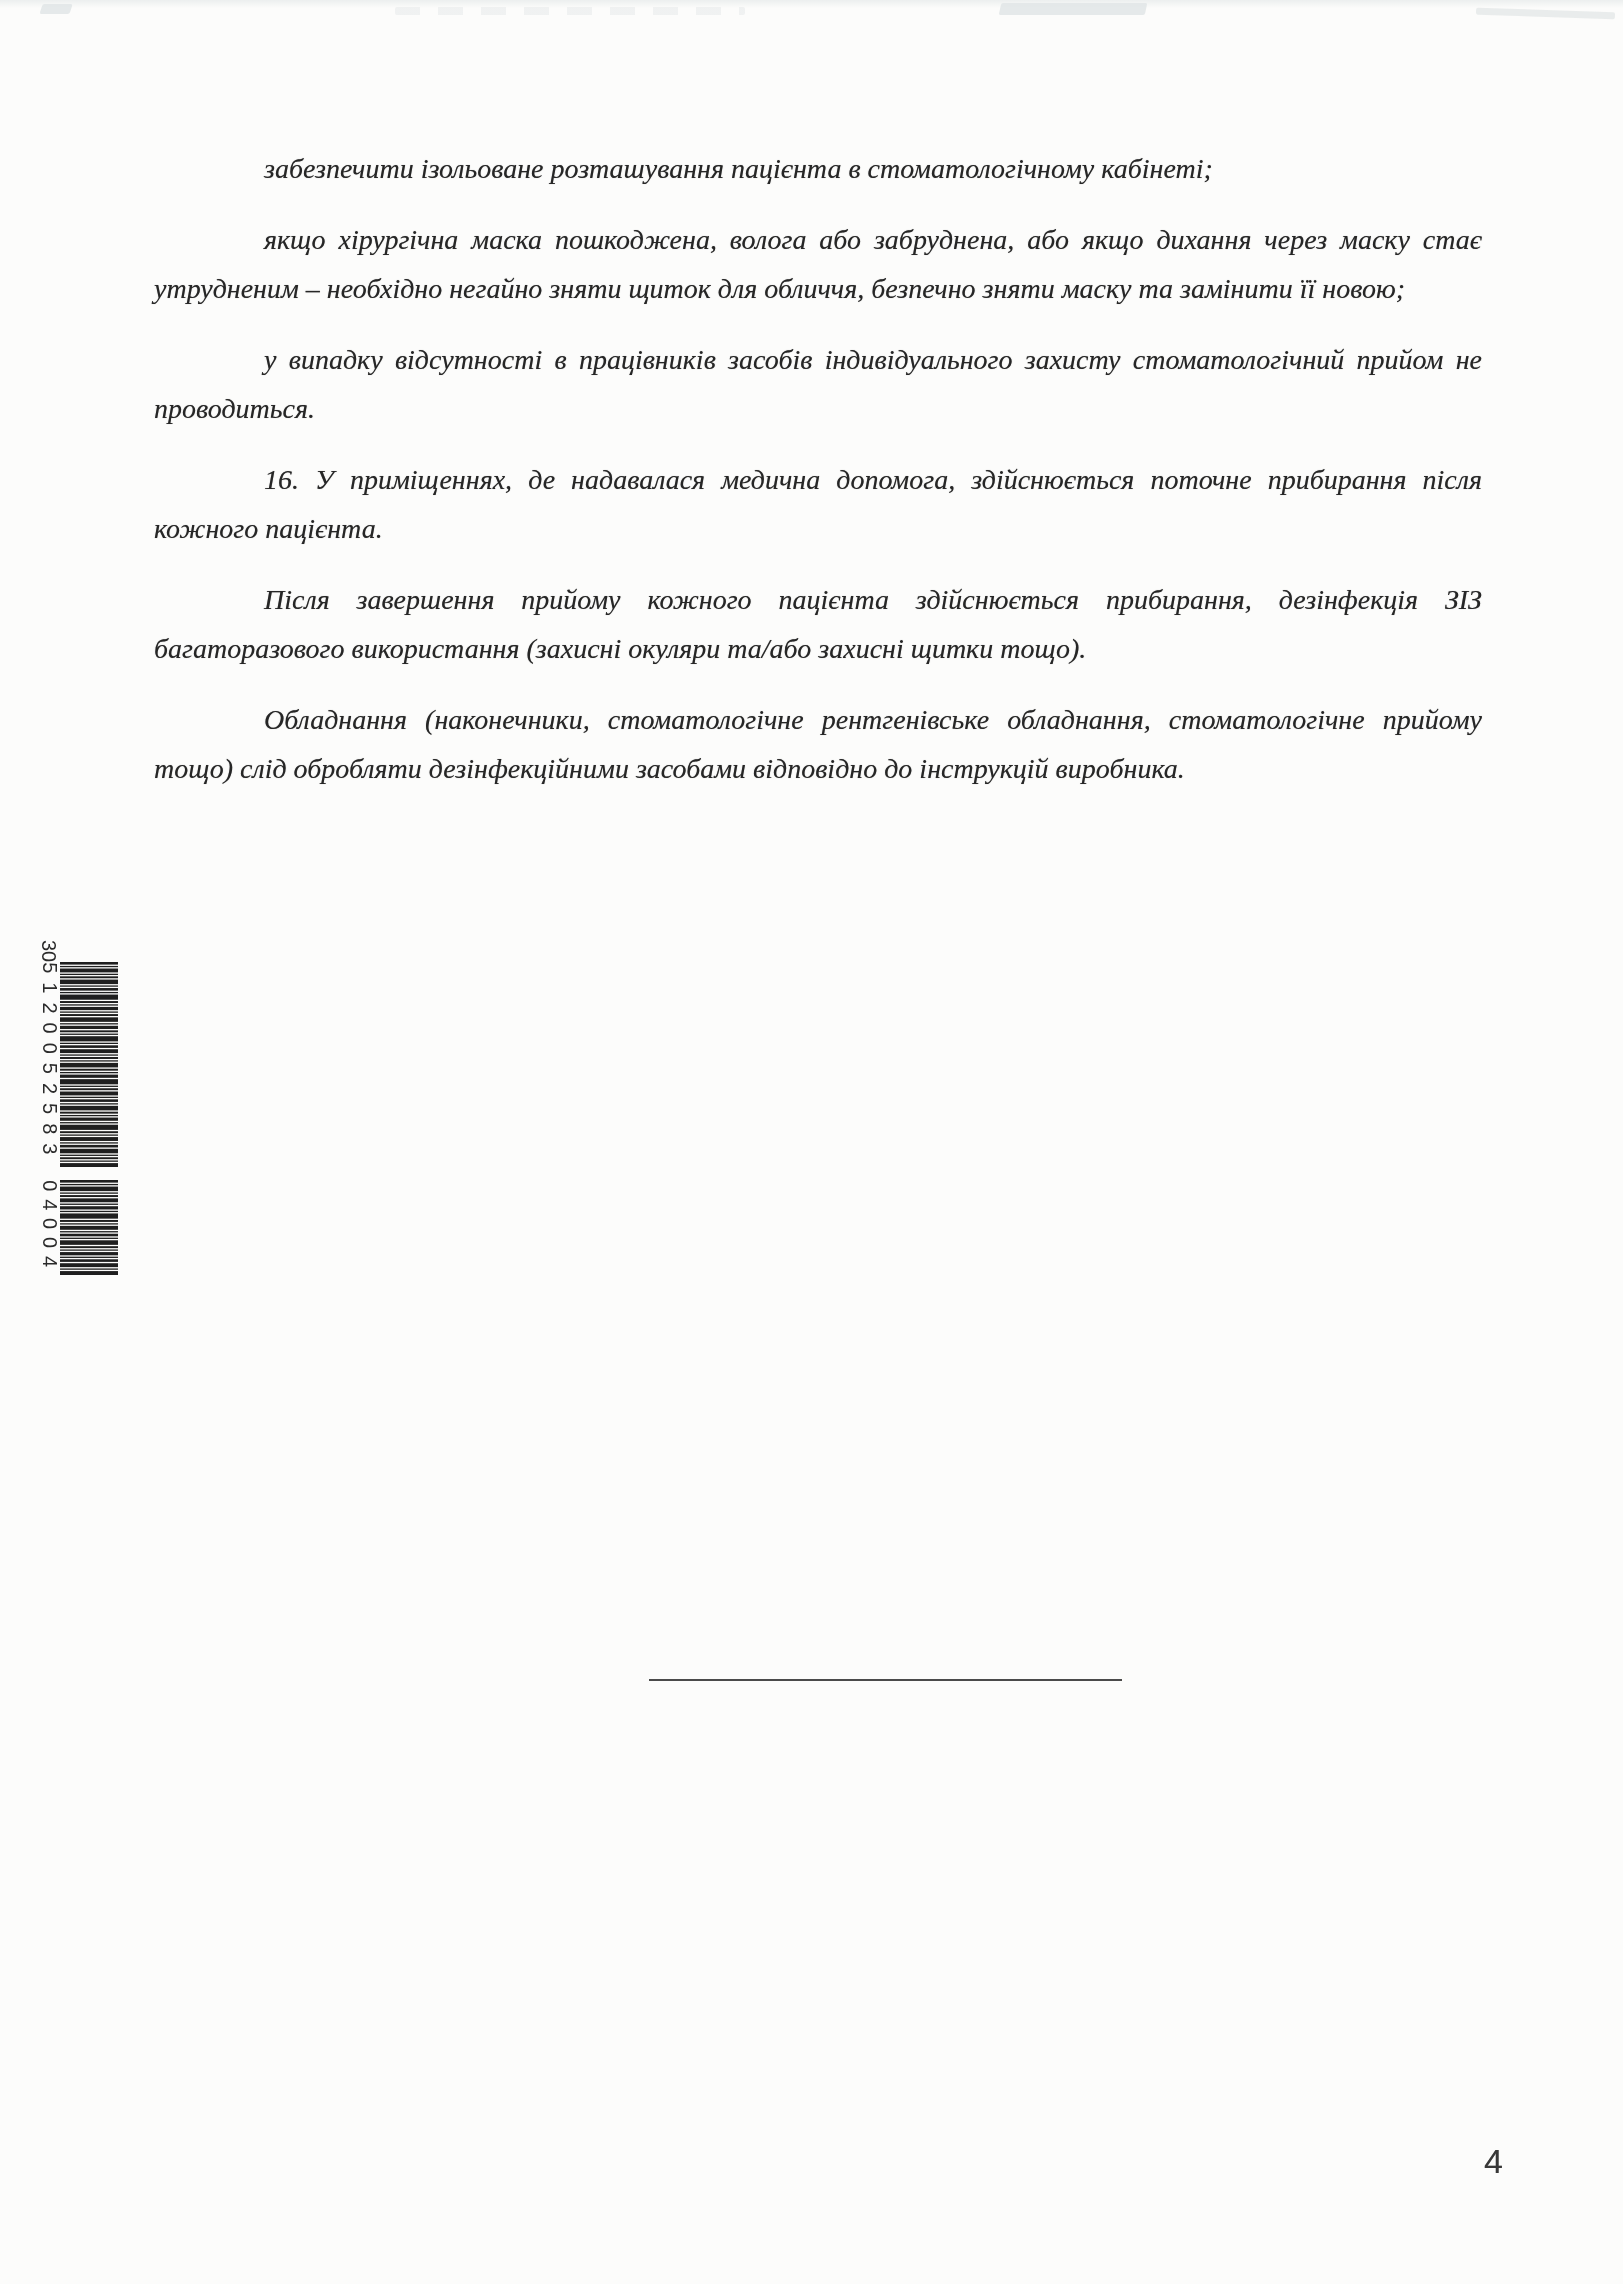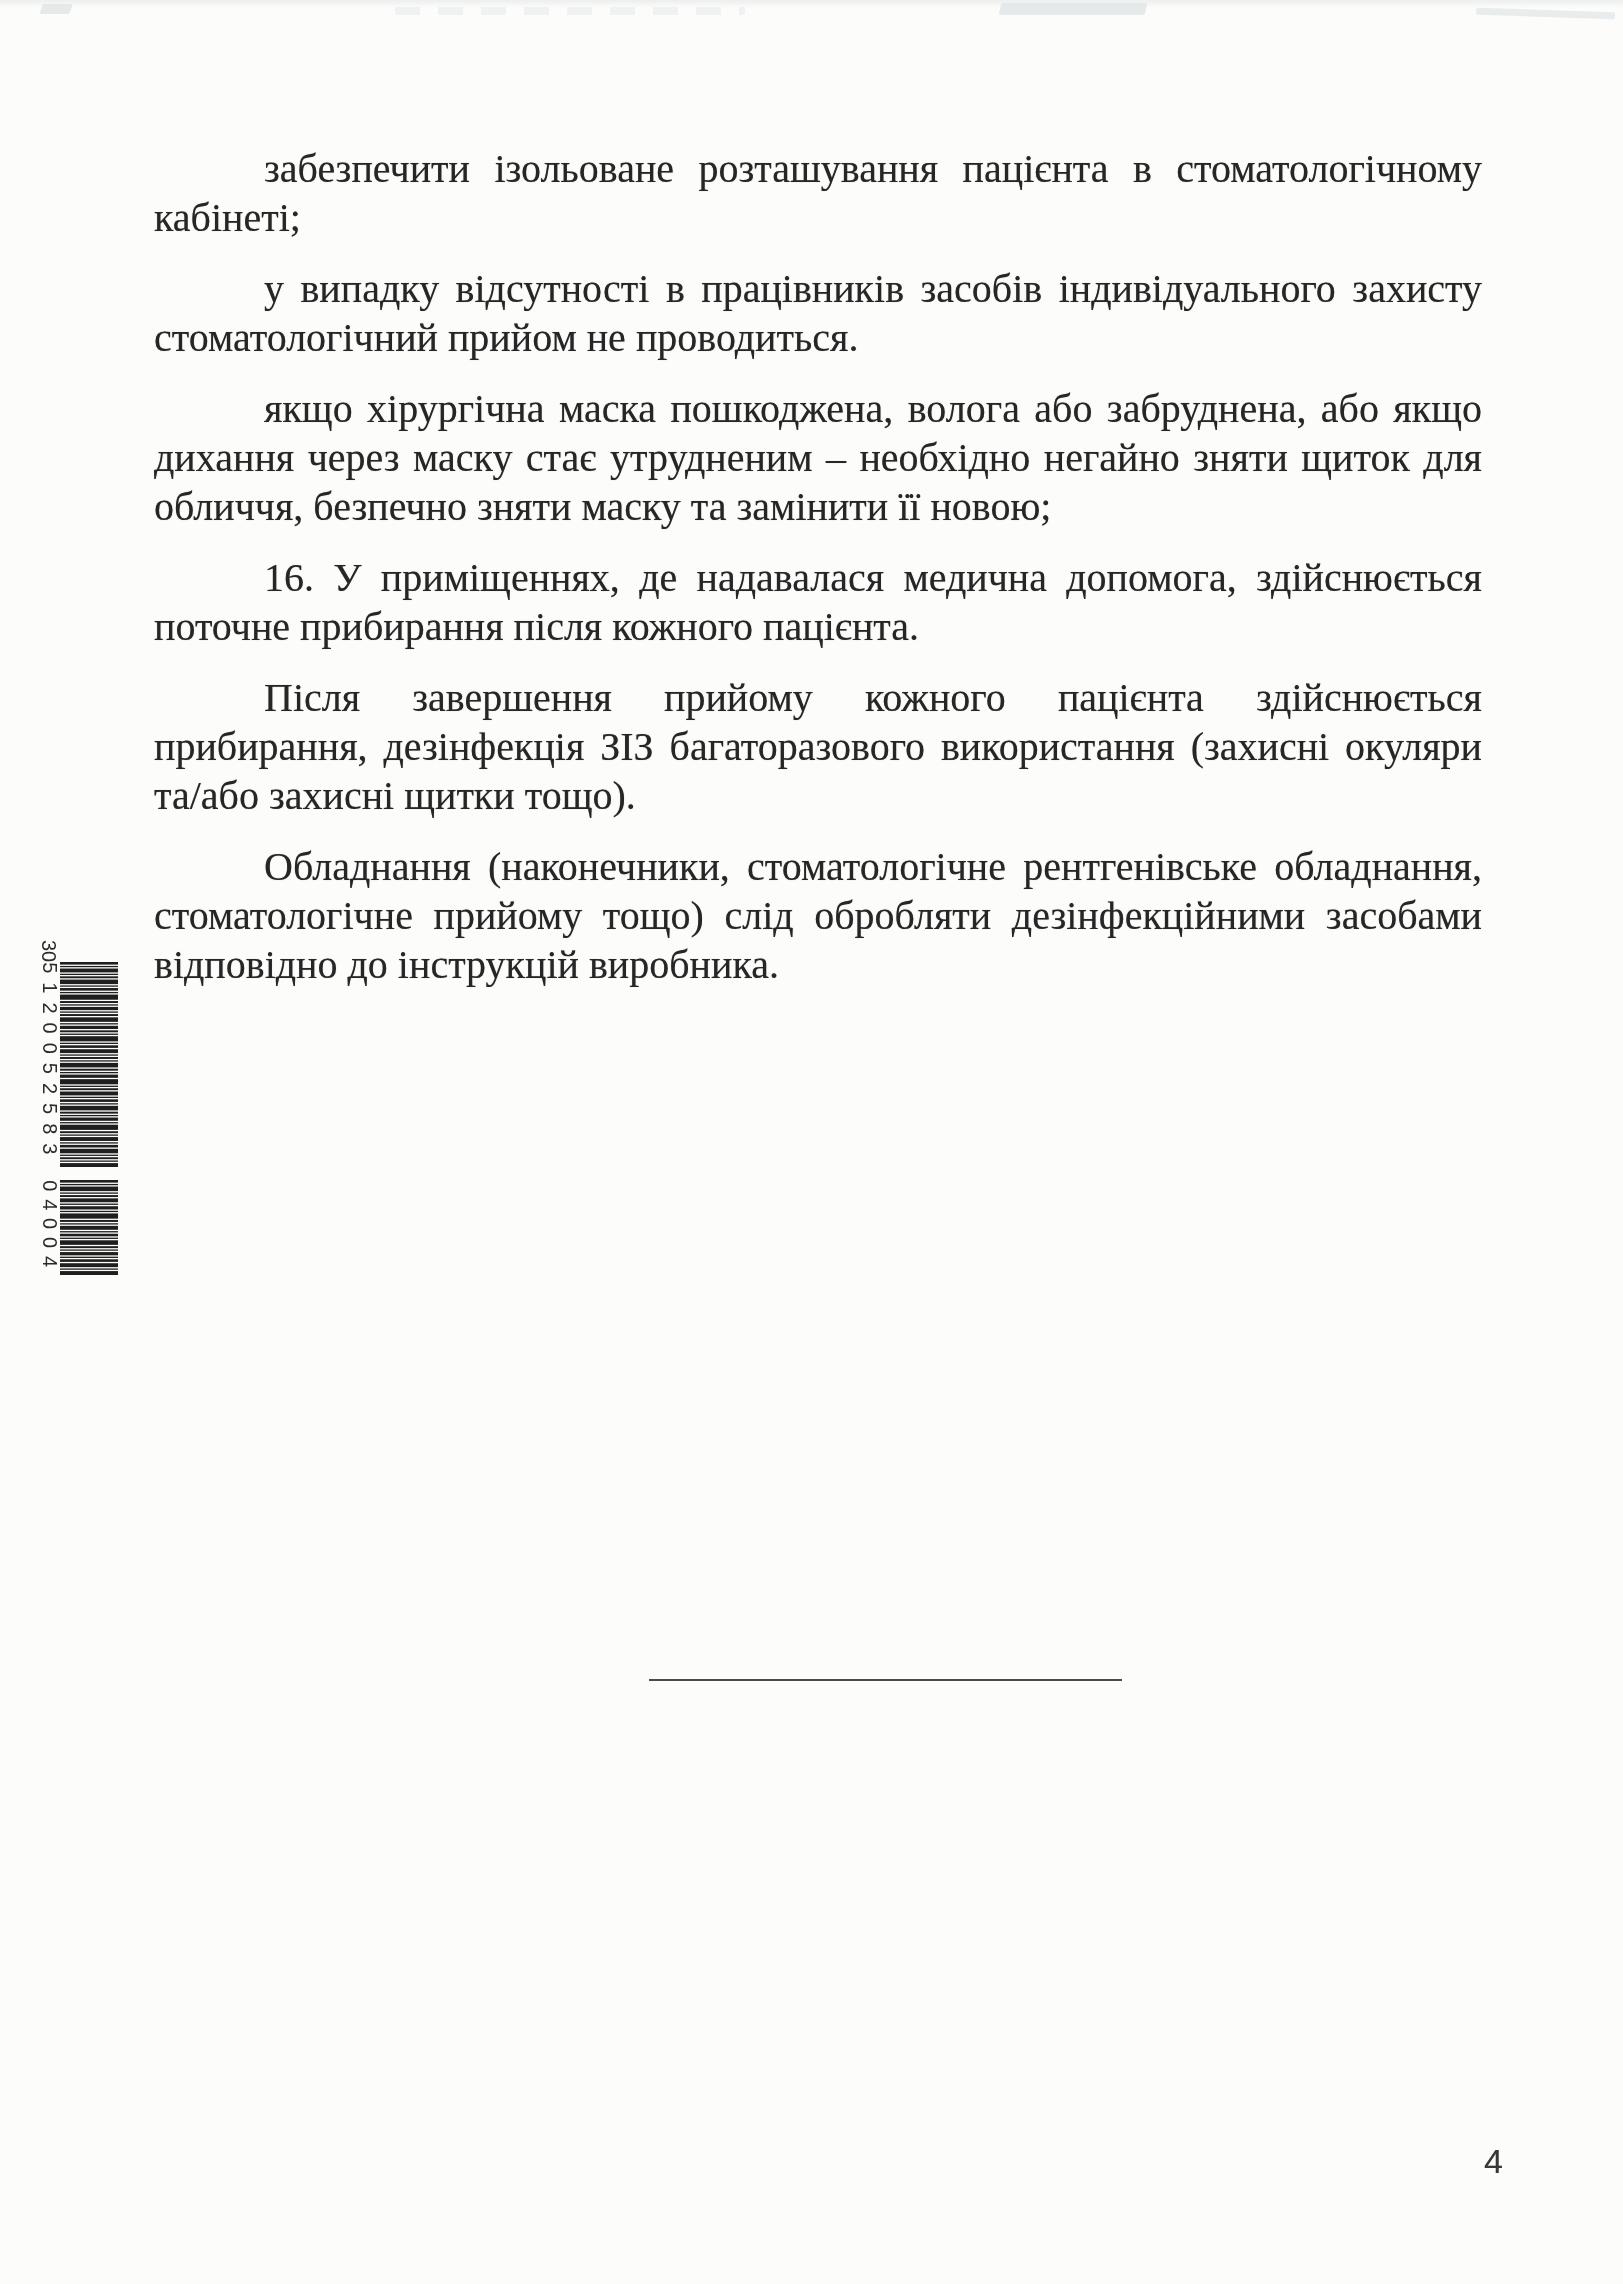--- a/index.html
+++ b/index.html
@@ -18,24 +18,25 @@
   .noise.n1 { top:3.9px;  left:41px;   width:30px;  height:10.4px; transform:skewX(-18deg); }
   .noise.n2 { top:6.5px; left:395px;  width:350px; height:8.4px; opacity:.55;
               background:repeating-linear-gradient(90deg,#e6e9ea 0 24.6px, rgba(255,255,255,0) 24.6px 43px); }
   .noise.n3 { top:2.6px;  left:1000px; width:146px; height:12.3px; transform:skewX(-12deg); }
   .noise.n4 { top:10.4px; right:9px;  width:139px; height:6.5px; transform:rotate(2deg); opacity:.7; }
 
   
   .content {
     position: absolute;
     left: 154px; top: 144px; width: 1328px;
-    font-size: 40px; line-height: 49px;
+    font-size: 28px; line-height: 49px;
     color: #262626;
     text-align: justify;
     text-shadow: 0 0 0.8px rgba(40,40,40,.5);
+    font-style: italic;
   }
   .content p { margin: 0 0 22px 0; text-indent: 110px; }
 
   
   .barcode-wrap { position: absolute; left: 39px; top: 940px; width: 79px; height: 331px; }
   .barcode-inner {
     width: 331px; height: 79px;
     transform: rotate(90deg) translateY(-79px);
     transform-origin: 0 0;
     display: flex; align-items: stretch;
@@ -78,22 +79,22 @@
 <div class="page">
 
   <div class="scan-band"></div>
   <div class="noise n1"></div>
   <div class="noise n2"></div>
   <div class="noise n3"></div>
   <div class="noise n4"></div>
 
   <main class="content">
       <p>забезпечити ізольоване розташування пацієнта в стоматологічному кабінеті;</p>
+      <p>якщо хірургічна маска пошкоджена, волога або забруднена, або якщо дихання через маску стає утрудненим – необхідно негайно зняти щиток для обличчя, безпечно зняти маску та замінити її новою;</p>
       <p>у випадку відсутності в працівників засобів індивідуального захисту стоматологічний прийом не проводиться.</p>
-      <p>якщо хірургічна маска пошкоджена, волога або забруднена, або якщо дихання через маску стає утрудненим – необхідно негайно зняти щиток для обличчя, безпечно зняти маску та замінити її новою;</p>
       <p>16. У приміщеннях, де надавалася медична допомога, здійснюється поточне прибирання після кожного пацієнта.</p>
       <p>Після завершення прийому кожного пацієнта здійснюється прибирання, дезінфекція ЗІЗ багаторазового використання (захисні окуляри та/або захисні щитки тощо).</p>
       <p>Обладнання (наконечники, стоматологічне рентгенівське обладнання, стоматологічне прийому тощо) слід обробляти дезінфекційними засобами відповідно до інструкцій виробника.</p>
     </main>
 
   <div class="barcode-wrap">
     <div class="barcode-inner">
       <div class="bc-prefix">
         <span>30</span>
       </div>

